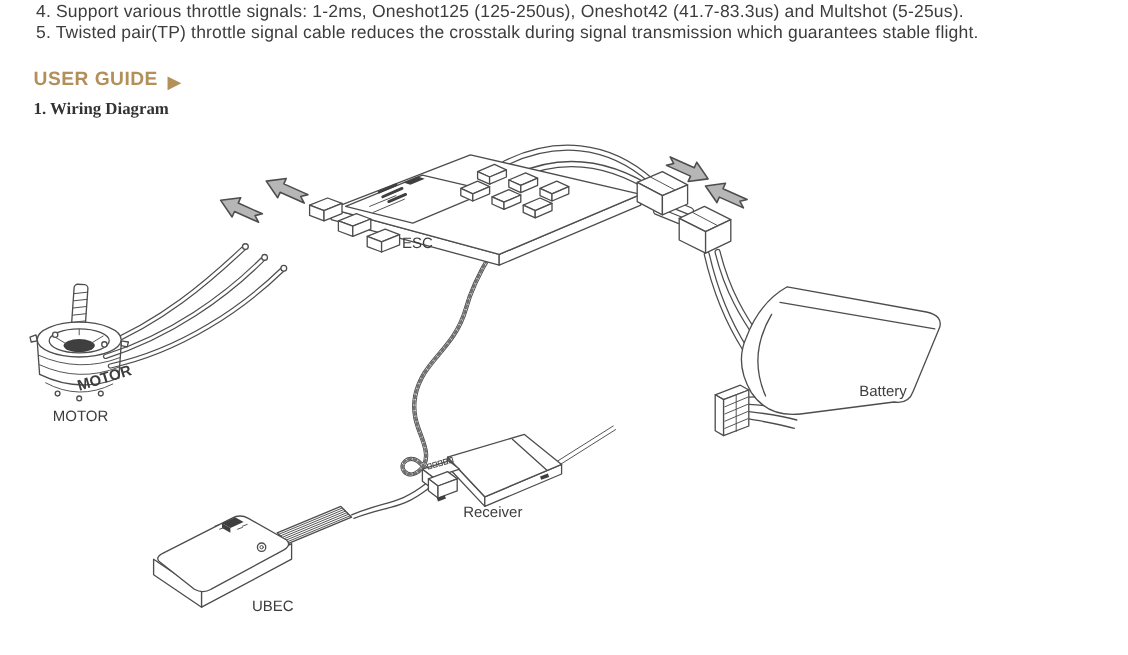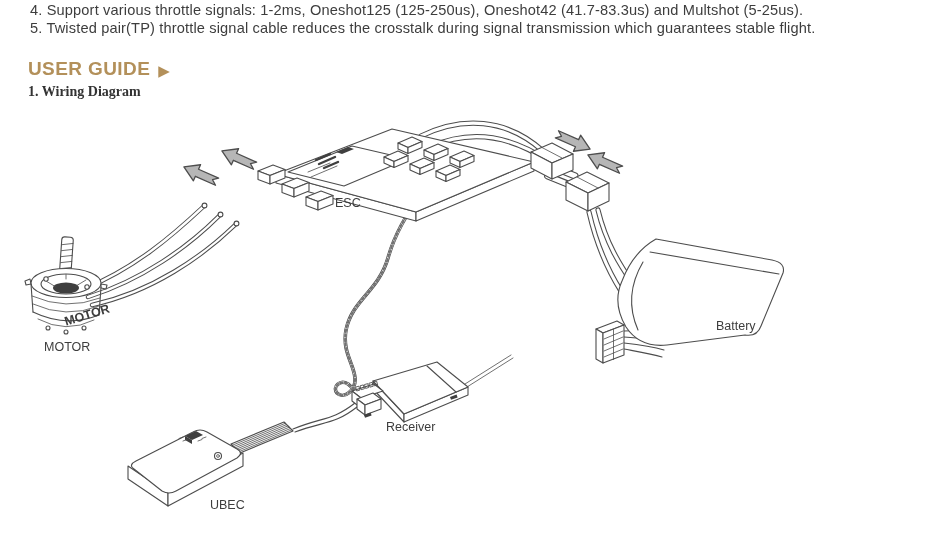--- a/index.html
+++ b/index.html
@@ -2,21 +2,21 @@
 <html><head>
 <meta charset="utf-8">
 <style>
   html,body{margin:0;padding:0;background:#fff;}
   body{width:940px;height:546px;position:relative;overflow:hidden;
        font-family:"Liberation Sans",sans-serif;color:#3d3d3d;}
   .feature{position:absolute;left:30px;white-space:nowrap;
            font-size:14.6px;letter-spacing:.15px;color:#3d3d3d;}
   #feat4{top:2px;text-align:center;} #feat5{top:20px;}
   .heading{position:absolute;left:28px;top:58px;display:flex;align-items:center;gap:8px;}
-  .heading .txt{font-size:19px;font-weight:700;letter-spacing:.4px;color:#b3905a;}
+  .heading .txt{font-size:16px;font-weight:700;letter-spacing:.4px;color:#b3905a;}
   .heading .tri{font-size:15px;color:#b3905a;line-height:1;transform:translateY(1px);}
   .subtitle{position:absolute;left:28px;top:84px;font-size:14px;font-weight:700;color:#333;font-family:Liberation Serif, serif;}
   svg{position:absolute;left:0;top:0;}
   .ln{fill:none;stroke:#4d4d4d;stroke-width:1.1;stroke-linejoin:round;stroke-linecap:round;}
   .thin{fill:none;stroke:#4d4d4d;stroke-width:.8;stroke-linejoin:round;stroke-linecap:round;}
   .fw{fill:#ffffff;stroke:#4d4d4d;stroke-width:1.1;stroke-linejoin:round;}
   .tubeO{fill:none;stroke:#4d4d4d;stroke-width:5.2;stroke-linecap:round;}
   .tubeI{fill:none;stroke:#ffffff;stroke-width:3.1;stroke-linecap:round;}
   .wireO{fill:none;stroke:#4d4d4d;stroke-width:4.4;stroke-linecap:round;}
   .wireI{fill:none;stroke:#ffffff;stroke-width:2.4;stroke-linecap:round;}

